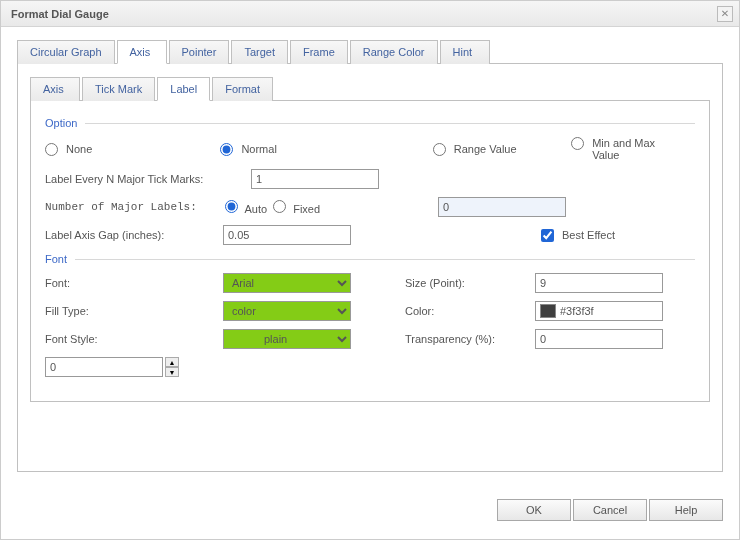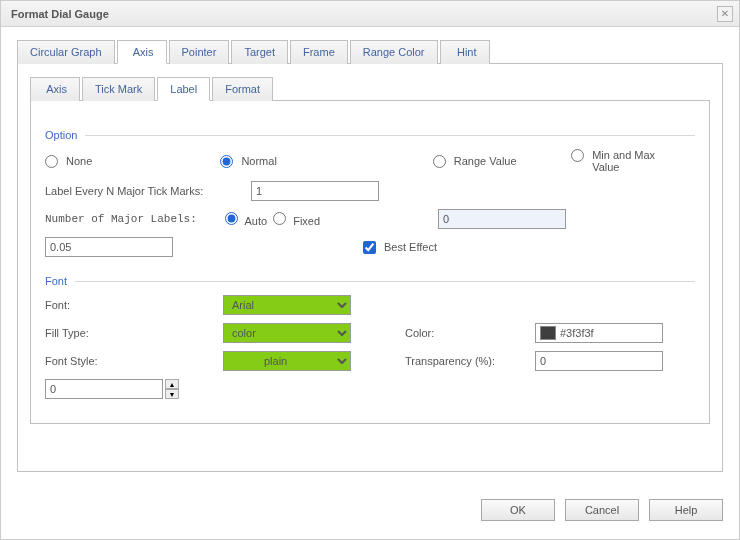--- a/index.html
+++ b/index.html
@@ -3,35 +3,35 @@
 <meta charset="utf-8">
 <style>
 * { box-sizing: border-box; }
 body { margin: 0; font-family: Verdana, Arial, sans-serif; font-size: 11px; color: #555; background: #fff; }
 .dialog { width: 740px; height: 540px; border: 1px solid #ccc; background: #fff; position: relative; }
 .titlebar { background: linear-gradient(#f5f5f5,#e9e9e9); border-bottom: 1px solid #d4d4d4; height: 26px; display: flex; align-items: center; justify-content: space-between; padding: 0 6px 0 10px; }
 .titlebar .title { font-weight: bold; color: #555; font-size: 11px; }
 .close-btn { width: 16px; height: 16px; border: 1px solid #bbb; background: #f3f3f3; color: #888; font-size: 10px; line-height: 13px; text-align: center; cursor: pointer; }
 .content { padding: 12px 16px 0 16px; }
 .tabs { display: flex; border-bottom: 1px solid #c0c0c0; }
-.tab { padding: 5px 12px; border: 1px solid #c0c0c0; border-bottom: none; margin-right: 2px; background: linear-gradient(#f7f7f7,#eaeaea); color: #4363a0; cursor: pointer; font-size: 11px; position: relative; top: 1px; min-width: 50px; text-align: right; }
+.tab { padding: 5px 12px; border: 1px solid #c0c0c0; border-bottom: none; margin-right: 2px; background: linear-gradient(#f7f7f7,#eaeaea); color: #4363a0; cursor: pointer; font-size: 11px; position: relative; top: 1px; min-width: 50px; text-align: left; }
 .tab.active { background: #fff; border-bottom: 1px solid #fff; color: #4363a0; }
 .outer-panel { border: 1px solid #c0c0c0; border-top: none; padding: 10px 12px 16px 12px; min-height: 408px; }
 .inner-tabs { display: flex; border-bottom: 1px solid #c0c0c0; margin-top: 2px; }
 .inner-panel { border: 1px solid #c0c0c0; border-top: none; padding: 10px 14px 16px 14px; }
 .section-label { color: #3d69c7; font-size: 11px; }
 .section-line { flex: 1; height: 1px; background: #d8d8d8; margin-left: 8px; }
-.section-head { display: flex; align-items: center; margin: 18px 0 8px 0; }
+.section-head { display: flex; align-items: center; margin: 6px 0 8px 0; }
 .row { display: flex; align-items: center; margin-bottom: 8px; }
 .lbl { color: #555; }
 input[type=text], select { font-family: inherit; font-size: 11px; border: 1px solid #999; padding: 2px 4px; height: 20px; background: #fff; color: #555; }
 select { background: #84cc16; }
 .radio-row label, .checkbox-lbl { color: #555; margin-right: 18px; display: inline-flex; align-items: flex-start; gap: 4px; }
 input[type=radio], input[type=checkbox] { accent-color: #2066d6; margin: 0 4px 0 0; }
-.footer { position: absolute; right: 16px; bottom: 18px; display: flex; gap: 10px; }
+.footer { position: absolute; right: 16px; bottom: 18px; display: flex; gap: 2px; }
 .btn { min-width: 74px; height: 22px; border: 1px solid #a8a8a8; background: linear-gradient(#fbfbfb,#e7e7e7); color: #555; font-size: 11px; cursor: pointer; }
 .spinner-wrap { display: flex; align-items: center; }
 .spin-btns { display: flex; flex-direction: column; margin-left: 2px; }
 .spin-btns button { width: 14px; height: 10px; font-size: 7px; line-height: 7px; padding: 0; border: 1px solid #aaa; background: #eee; cursor: pointer; }
 .color-swatch { width: 16px; height: 14px; border: 1px solid #888; background: #3f3f3f; display: inline-block; vertical-align: middle; }
 .color-field { display: inline-flex; align-items: center; border: 1px solid #999; height: 20px; padding: 1px 4px; gap: 4px; width: 128px; }
 .color-field span { color: #555; }
 .col-right { margin-left: auto; display: flex; align-items: center; }
 </style>
 </head>
@@ -95,35 +95,40 @@
 
         <div class="row">
           <span class="lbl" style="width:180px;font-family:Liberation Mono, monospace;">Number of Major Labels:</span>
           <label style="margin-right:6px;"><input type="radio" name="nm" checked="" style=""> <span>Auto</span></label>
           <label><input type="radio" name="nm" style=""> <span>Fixed</span></label>
           <input type="text" style="width: 128px; margin-left: 118px; background: rgb(238, 243, 251);" value="0">
         </div>
 
 
         <div class="row">
+          <span class="lbl" style="width:178px;">Label Axis Gap (inches):</span>
           <input type="text" style="width: 128px;" value="0.05">
           <label class="checkbox-lbl" style="margin-left:190px;">
               <input type="checkbox" checked="" style=""> 
               <span>Best Effect</span>
             </label>
         </div>
 
         <div class="section-head">
           <span class="section-label">Font</span>
           <div class="section-line"></div>
         </div>
 
         <div class="row">
           <span class="lbl" style="width:178px;">Font:</span>
           <select style="width:128px;"><option>Arial</option></select>
+          <div class="col-right" style="width:290px;">
+            <span class="lbl" style="width:130px;">Size (Point):</span>
+            <input type="text" style="width: 128px;" value="9">
+          </div>
         </div>
 
         <div class="row">
           <span class="lbl" style="width:178px;">Fill Type:</span>
           <select style="width:128px;"><option>color</option></select>
           <div class="col-right" style="width:290px;">
             <span class="lbl" style="width:130px;">Color:</span>
             <div class="color-field">
               <span class="color-swatch"></span>
               <span>#3f3f3f</span>

